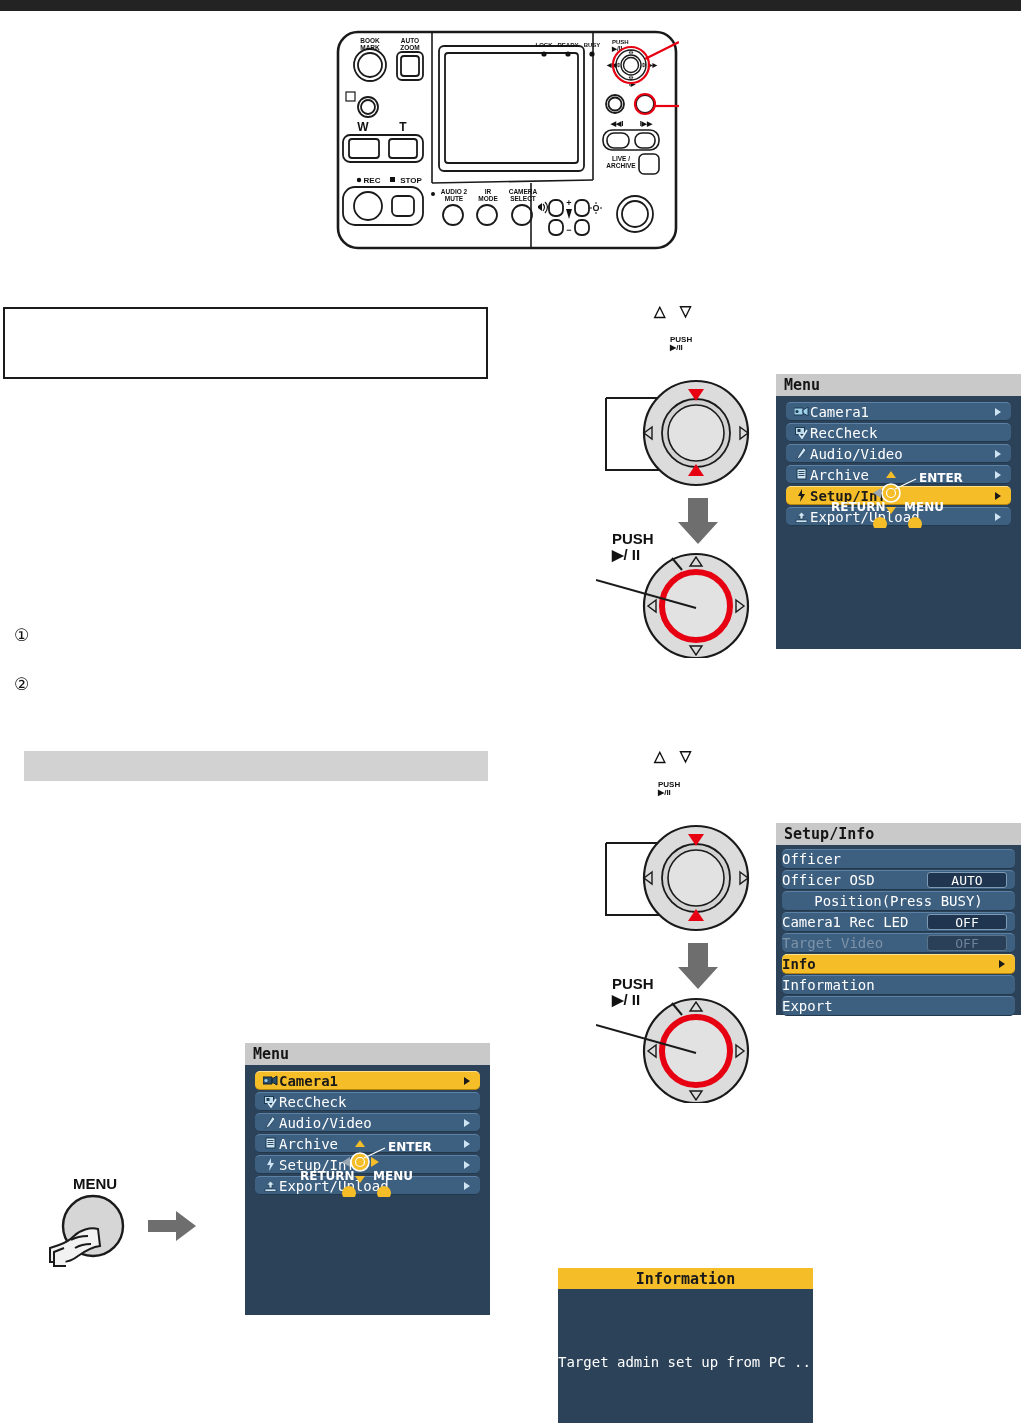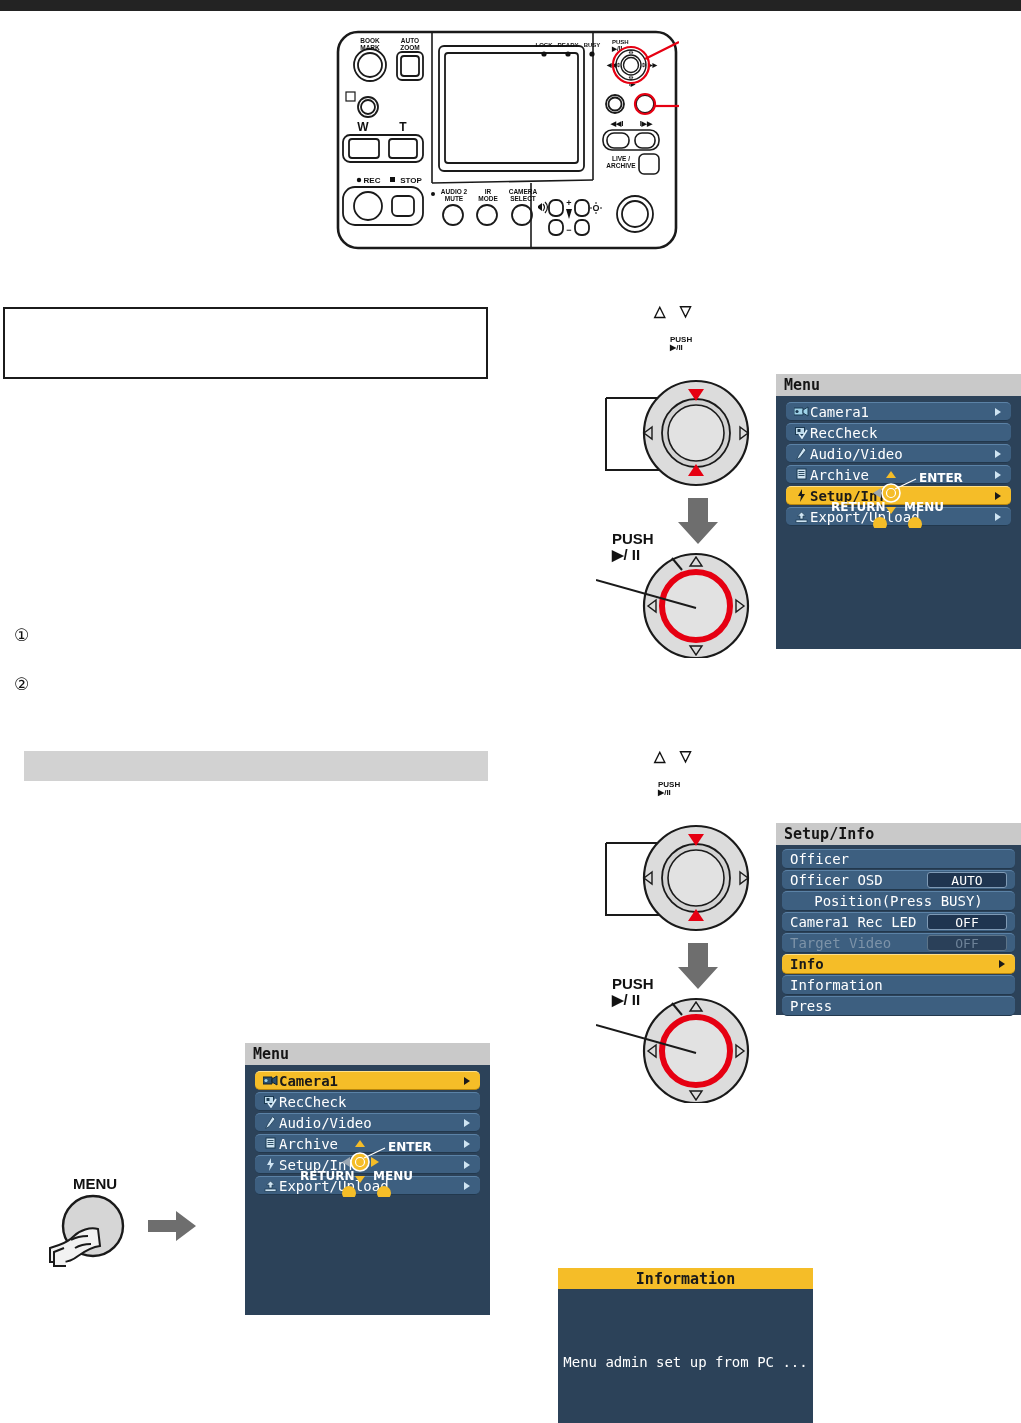--- a/index.html
+++ b/index.html
@@ -138,21 +138,21 @@
   #menu-osd-right .osd-title { height: 22px; padding-left: 8px; font-size: 15px; }
   #menu-osd-right .osd-row {
     height: 19px; margin: 2px 10px 0 10px; padding-left: 6px; font-size: 14px;
   }
   #menu-osd-right .row-arrow { right: 8px; top: 50%; transform: translateY(-50%); }
 
   
   #setup-osd { left: 776px; top: 823px; width: 245px; height: 192px; }
   #setup-osd .osd-title { height: 22px; padding-left: 8px; font-size: 15px; }
   #setup-osd .osd-row {
-    height: 20px; margin: 1px 6px 0 6px; padding-left: 8px; font-size: 14px;
+    height: 20px; margin: 1px 6px 0 6px; padding-left: 0; font-size: 14px;
   }
   #setup-osd .row-arrow { right: 8px; top: 50%; transform: translateY(-50%); }
   #setup-osd .row-value {
     right: 8px; top: 50%; transform: translateY(-50%);
     width: 80px; height: 16px; font-size: 13px;
   }
   #setup-osd .osd-row.centered { justify-content: center; padding-left: 0; }
 
   
   #menu-osd-bottom { left: 245px; top: 1043px; width: 245px; height: 272px; }
@@ -589,21 +589,21 @@
             <path d="M1 1l6 4-6 4z" fill="#1a1a1a"></path>
           </svg>
       </span>
     </div>
 
     <div class="osd-row">
       <span class="row-label">Information</span>
     </div>
 
     <div class="osd-row">
-      <span class="row-label">Press</span>
+      <span class="row-label">Export</span>
     </div>
 
   </div>
 </div>
 
 <div class="abs" id="menu-button-figure">
 <svg width="170" height="110" viewBox="0 0 170 110" xmlns="http://www.w3.org/2000/svg">
   <text x="47" y="15" font-family="Liberation Sans, sans-serif" font-size="15" font-weight="bold" fill="#111" text-anchor="middle">MENU</text>
   <circle cx="45" cy="52" r="30" fill="#d6d6d6" stroke="#1a1a1a" stroke-width="2.4"></circle>
 
@@ -728,14 +728,14 @@
       <span class="lbl" style="left:143px; top:3px; font-size:12px;">ENTER</span>
       <span class="lbl" style="left:55px; top:32px; font-size:12px;">RETURN</span>
       <span class="lbl" style="left:128px; top:32px; font-size:12px;">MENU</span>
     </div>
 
   </div>
 </div>
 
 <div class="abs osd" id="info-dialog">
   <div class="osd-title">Information</div>
-  <div class="info-text">Menu admin set up from PC ...</div>
+  <div class="info-text">Target admin set up from PC ...</div>
 </div>
 
 </body></html>

